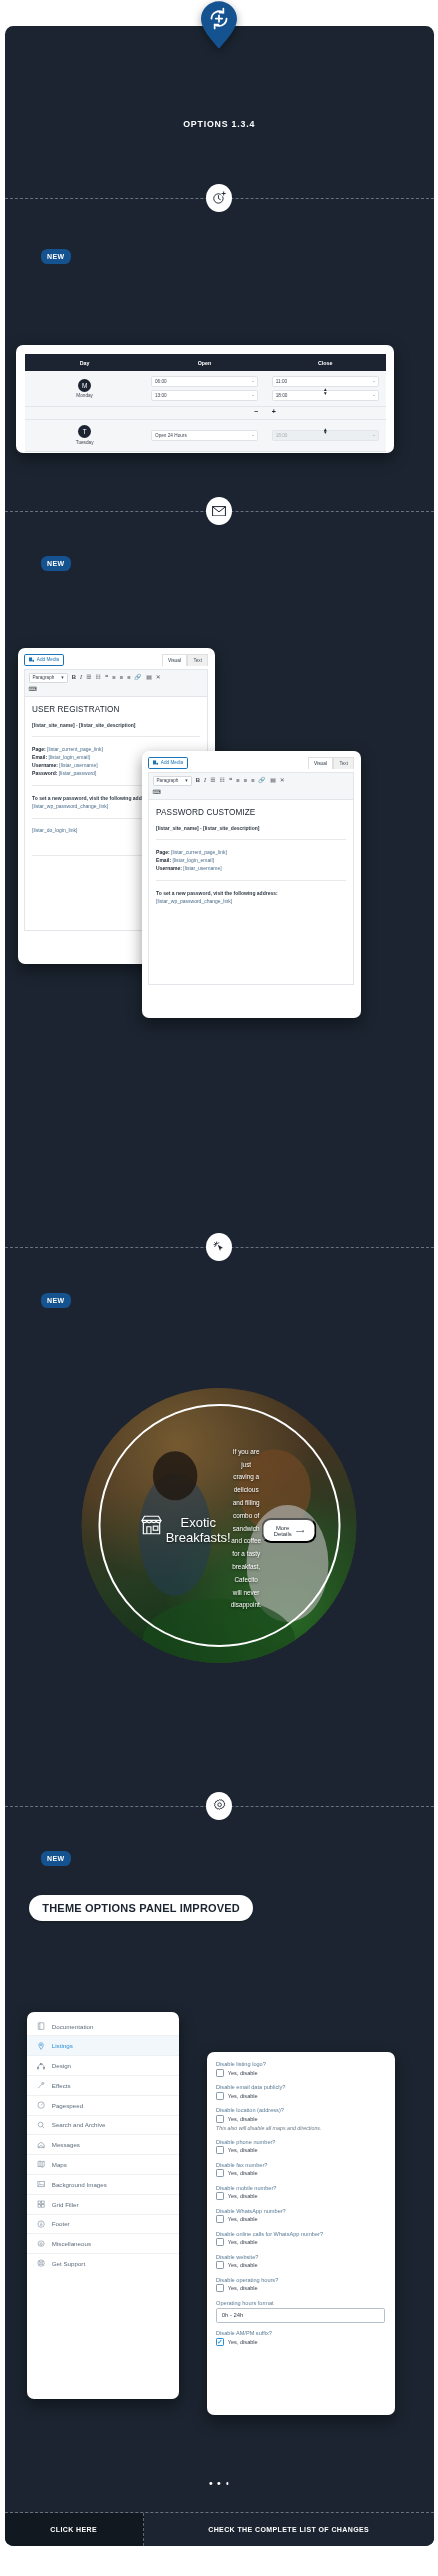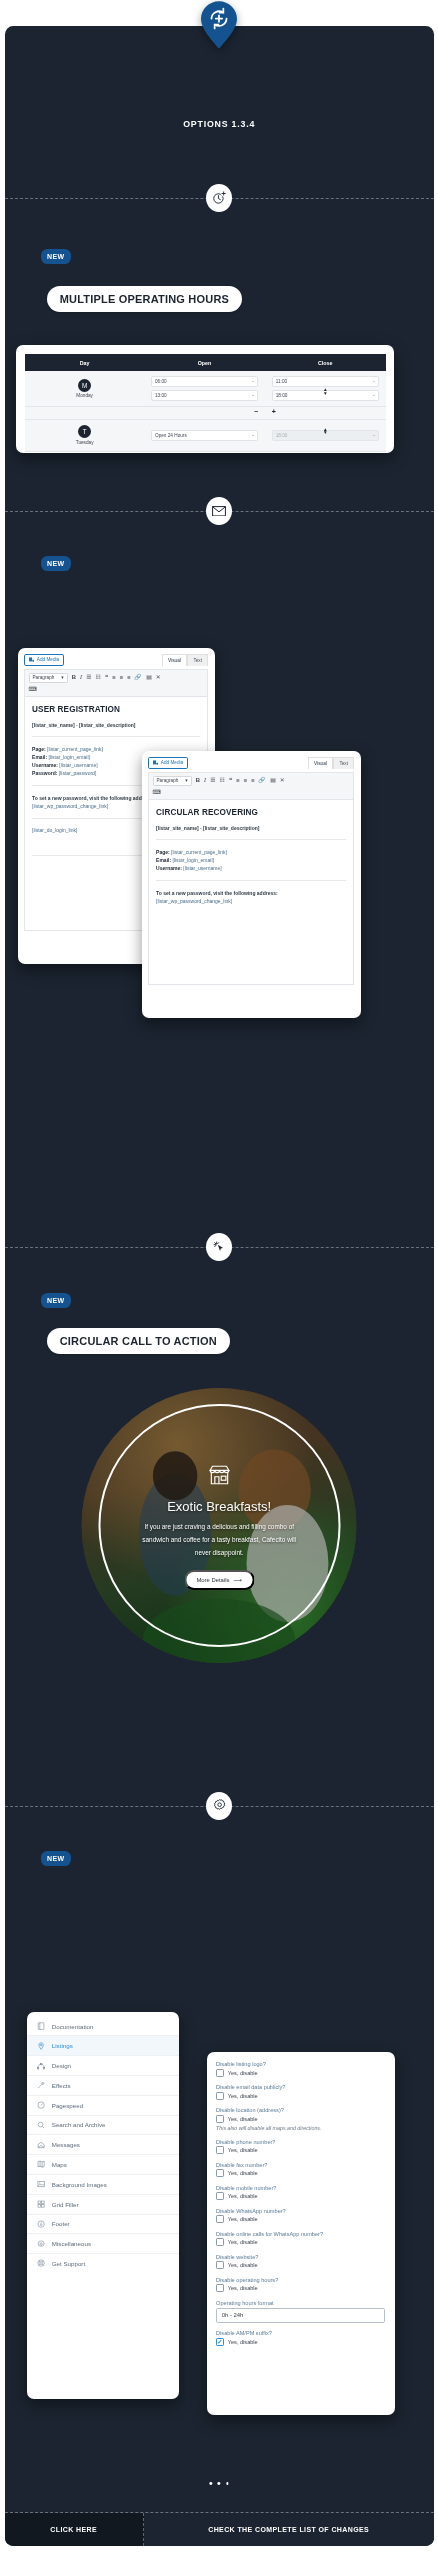--- a/index.html
+++ b/index.html
@@ -118,40 +118,40 @@
   .wp-toolbar {
     margin-top: 2.9px; background: #f5f6f7; border: 0.6px solid #e2e6ea;
     padding: 2.9px 3.5px; display: flex; flex-wrap: wrap; align-items: center; gap: 4.1px;
   }
   .wp-para {
     border: 0.6px solid #d5d9de; background: #fff; font-size: 4.7px; color: #3d4450;
     padding: 1.8px 2.9px; display: flex; align-items: center; gap: 7px; border-radius: 1.2px;
   }
   .tb { font-size: 5.9px; color: #40494f; line-height: 1; }
   .wp-body { border: 0.6px solid #e2e6ea; border-top: none; padding: 8.2px 7px; background: #fff; }
-  .wp-h1 { font-size: 8.2px; font-weight: bold; color: #1b2430; letter-spacing: 0.1px; }
+  .wp-h1 { font-size: 8.2px; font-weight: normal; color: #1b2430; letter-spacing: 0.1px; }
   .wp-p { font-size: 5px; color: #2f3a45; margin-top: 8.2px; font-weight: bold; }
   .wp-hr { border-top: 0.6px solid #e6e9ec; margin: 7.6px 0; }
   .wp-kv { font-size: 5px; color: #2f3a45; line-height: 1.65; }
   .wp-kv b { color: #1b2430; }
   .tok { color: #4a6d8c; font-weight: normal; }
 
   
   #cta-wrap { position: absolute; left: 50%; transform: translateX(-50%); top: 1251px; width: 275px; height: 275px; }
   #cta-photo {
     position: absolute; inset: 0; border-radius: 50%; overflow: hidden;
     background: #3a2f25;
   }
   #cta-ring {
     position: absolute; left: 16.4px; top: 16.4px; right: 16.4px; bottom: 16.4px;
     border: 2.3px solid #fff; border-radius: 50%; pointer-events: none;
   }
   #cta-inner {
-    position: absolute; inset: 0; display: flex; flex-direction: column;
-    align-items: center; justify-content: center; text-align: center; color: #fff;
+    position: absolute; inset: 0; display: flex; flex-direction: row;
+    align-items: center; text-align: center; color: #fff;
     padding: 0 56px;
   }
   #cta-title { font-size: 13px; margin-top: 8.2px; text-shadow: 0 0.6px 2.3px rgba(0,0,0,.6); }
   #cta-desc { font-size: 6.4px; line-height: 2; margin-top: 7px; text-shadow: 0 0.6px 2.3px rgba(0,0,0,.6); }
   #cta-btn {
     margin-top: 10.5px; background: #fff; color: #2a333d; border-radius: 9.4px;
     font-size: 5.9px; padding: 4.7px 10px; display: inline-flex; align-items: center; gap: 4.1px;
   }
 
   
@@ -210,21 +210,20 @@
   <div class="divider" style="top:172px;"></div>
   <div class="divider-icon" style="left:50%; top:172px;">
     <svg width="15.2" height="15.2" viewBox="0 0 26 26">
       <circle cx="11" cy="14.5" r="8" fill="none" stroke="#1b2430" stroke-width="1.6"></circle>
       <path d="M11 9.5v5l3.3 2" fill="none" stroke="#1b2430" stroke-width="1.6" stroke-linecap="round"></path>
       <circle cx="20" cy="6" r="5" fill="#fff"></circle>
       <path d="M20 3.2v5.6M17.2 6h5.6" stroke="#1b2430" stroke-width="1.6" stroke-linecap="round"></path>
     </svg>
   </div>
   <div class="new-badge" style="left:36px; top:223px;">NEW</div>
-  <div class="pill" style="left:42px; top:260px;">MULTIPLE OPERATING HOURS</div>
 
   <div class="card" id="hours-card">
     <table class="hours-table">
       <thead>
         <tr>
           <th>Day</th>
           <th>Open</th>
           <th>Close</th>
         </tr>
       </thead>
@@ -376,21 +375,21 @@
       <span class="tb">❝</span>
       <span class="tb">≡</span>
       <span class="tb">≡</span>
       <span class="tb">≡</span>
       <span class="tb">🔗</span>
       <span class="tb">▤</span>
       <span class="tb">✕</span>
       <span class="tb" style="flex-basis:100%;">⌨</span>
     </div>
     <div class="wp-body" style="height:185px;">
-      <div class="wp-h1">CIRCULAR RECOVERING</div>
+      <div class="wp-h1">PASSWORD CUSTOMIZE</div>
       <div class="wp-p">[listar_site_name] - [listar_site_description]</div>
       <div class="wp-hr"></div>
       <div class="wp-kv">
         <div><b>Page:</b> <span class="tok">[listar_current_page_link]</span></div>
         <div><b>Email:</b> <span class="tok">[listar_login_email]</span></div>
         <div><b>Username:</b> <span class="tok">[listar_username]</span></div>
       </div>
       <div class="wp-hr"></div>
       <div class="wp-kv" style="font-weight:bold;">To set a new password, visit the following address:</div>
       <div class="wp-kv tok">[listar_wp_password_change_link]</div>
@@ -398,21 +397,20 @@
   </div>
 
   <div class="divider" style="top:1221px;"></div>
   <div class="divider-icon" style="left:50%; top:1221px;">
     <svg width="14" height="14" viewBox="0 0 24 24">
       <path d="M10 8l9 5.6-4 1.1-1.2 4.3z" fill="#1b2430"></path>
       <path d="M8 3.5v3M3.5 8h3M4.6 4.6l2.1 2.1M4.6 11.4l2.1-2.1M11.4 4.6L9.3 6.7" stroke="#1b2430" stroke-width="1.6" stroke-linecap="round"></path>
     </svg>
   </div>
   <div class="new-badge" style="left:36px; top:1267px;">NEW</div>
-  <div class="pill" style="left:42px; top:1302px;">CIRCULAR CALL TO ACTION</div>
 
   <div id="cta-wrap" style="top:1362px;">
     <div id="cta-photo">
       <svg width="275" height="275" viewBox="0 0 470 470" preserveAspectRatio="none">
         <defs>
           <linearGradient id="gcafe" x1="0" y1="0" x2="0.25" y2="1">
             <stop offset="0%" stop-color="#4a3a26"></stop>
             <stop offset="38%" stop-color="#55412a"></stop>
             <stop offset="72%" stop-color="#2f4a2a"></stop>
             <stop offset="100%" stop-color="#16401c"></stop>
@@ -458,20 +456,21 @@
   </div>
 
   <div class="divider" style="top:1780px;"></div>
   <div class="divider-icon" style="left:50%; top:1780px;">
     <svg width="15.2" height="15.2" viewBox="0 0 26 26">
       <path d="M13 2.6l1.8 1.1 2-.6 1 1.9 2.1.3.1 2.1 1.8 1.2-.9 1.9 1 1.9-1.8 1.2-.1 2.1-2.1.3-1 1.9-2-.6L13 19.4l-1.8-1.1-2 .6-1-1.9-2.1-.3-.1-2.1L4.2 13.4l.9-1.9-1-1.9L6 8.4l.1-2.1 2.1-.3 1-1.9 2 .6z" fill="none" stroke="#1b2430" stroke-width="1.5" stroke-linejoin="round"></path>
       <circle cx="13" cy="11.5" r="3.1" fill="none" stroke="#1b2430" stroke-width="1.5"></circle>
     </svg>
   </div>
   <div class="new-badge" style="left:36px; top:1825px;">NEW</div>
+  <div class="pill" style="left:24.6px; top:1869px;">THEME OPTIONS PANEL IMPROVED</div>
 
   <div class="card" id="topt-side">
     <div class="side-item">
       <span class="ico"><svg width="8.2" height="8.2" viewBox="0 0 16 16">
             <rect x="2.5" y="1.5" width="11" height="13" rx="1" fill="none" stroke="currentColor" stroke-width="1.2"></rect>
             <path d="M5.5 1.5v13" stroke="currentColor" stroke-width="1.2"></path>
           </svg></span>
       <span>Documentation</span>
     </div>
     <div class="side-item active">

